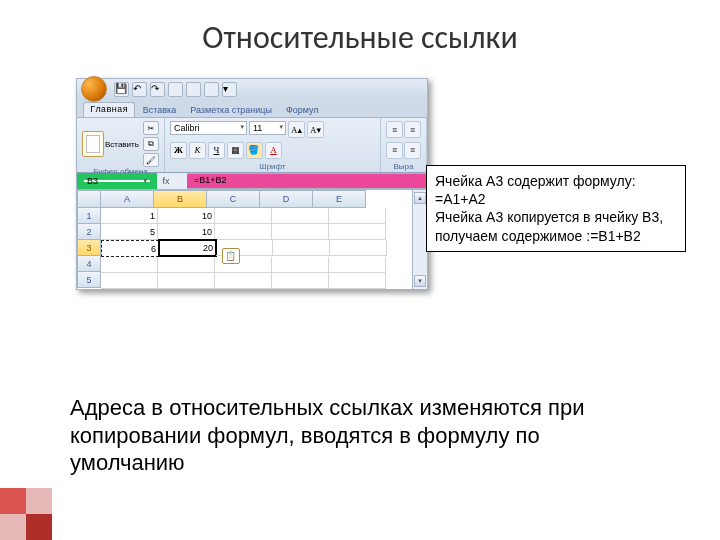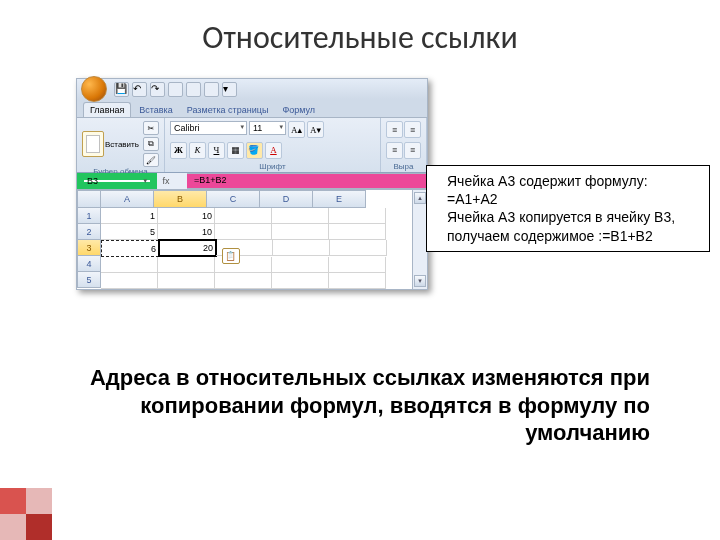--- a/index.html
+++ b/index.html
@@ -64,20 +64,21 @@
     padding: 2px 6px;
     color: #3b5998;
     cursor: pointer;
   }
   .tab.active {
     background: #e8eef7;
     border: 1px solid #a8b5c6;
     border-bottom: none;
     border-radius: 3px 3px 0 0;
     color: #000;
+    font-family: Liberation Mono, monospace;
   }
   .ribbon {
     background: linear-gradient(#e8eef7,#d6e1ee);
     display: flex;
     border-bottom: 1px solid #8fa3bd;
     height: 54px;
   }
   .ribbon-group {
     border-right: 1px solid #b9c8db;
     padding: 3px 5px 1px 5px;
@@ -145,34 +146,33 @@
     background:#fff; border:1px solid #b09040; border-radius:2px;
     display:flex; align-items:center; justify-content:center; font-size:9px;
   }
 
   .callout {
     position: absolute;
     left: 426px;
     top: 165px;
     width: 242px;
     border: 1px solid #000;
-    padding: 6px 20px;
+    padding: 6px 8px;
     font-size: 14px;
     line-height: 1.3;
     background: #fff;
   }
   .bottom-text {
     position: absolute;
     left: 70px;
-    top: 364px;
+    top: 394px;
     width: 580px;
     font-size: 22px;
-    font-weight: bold;
+    font-weight: normal;
     line-height: 1.25;
-    text-align: right;
   }
   .corner-deco {
     position:absolute; left:0; bottom:0; width:52px; height:52px;
   }
   .corner-deco .q1 { position:absolute; left:0; bottom:26px; width:26px; height:26px; background:#d9534f;}
   .corner-deco .q2 { position:absolute; left:26px; bottom:26px; width:26px; height:26px; background:#e6b8b7;}
   .corner-deco .q3 { position:absolute; left:0; bottom:0; width:26px; height:26px; background:#e6b8b7;}
   .corner-deco .q4 { position:absolute; left:26px; bottom:0; width:26px; height:26px; background:#b02e2a;}
   .shadow-img { box-shadow: 3px 3px 6px rgba(0,0,0,0.4); }
 </style>

